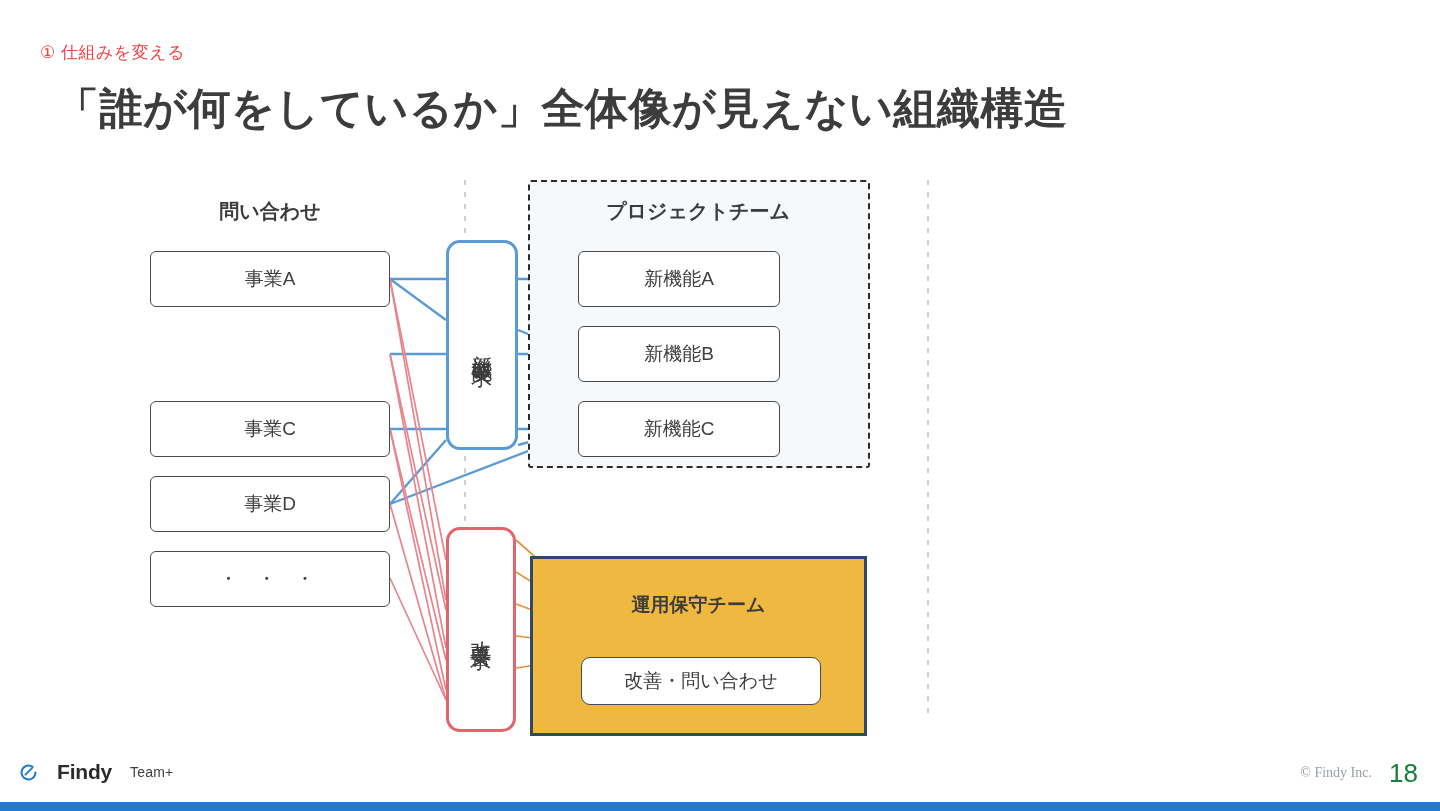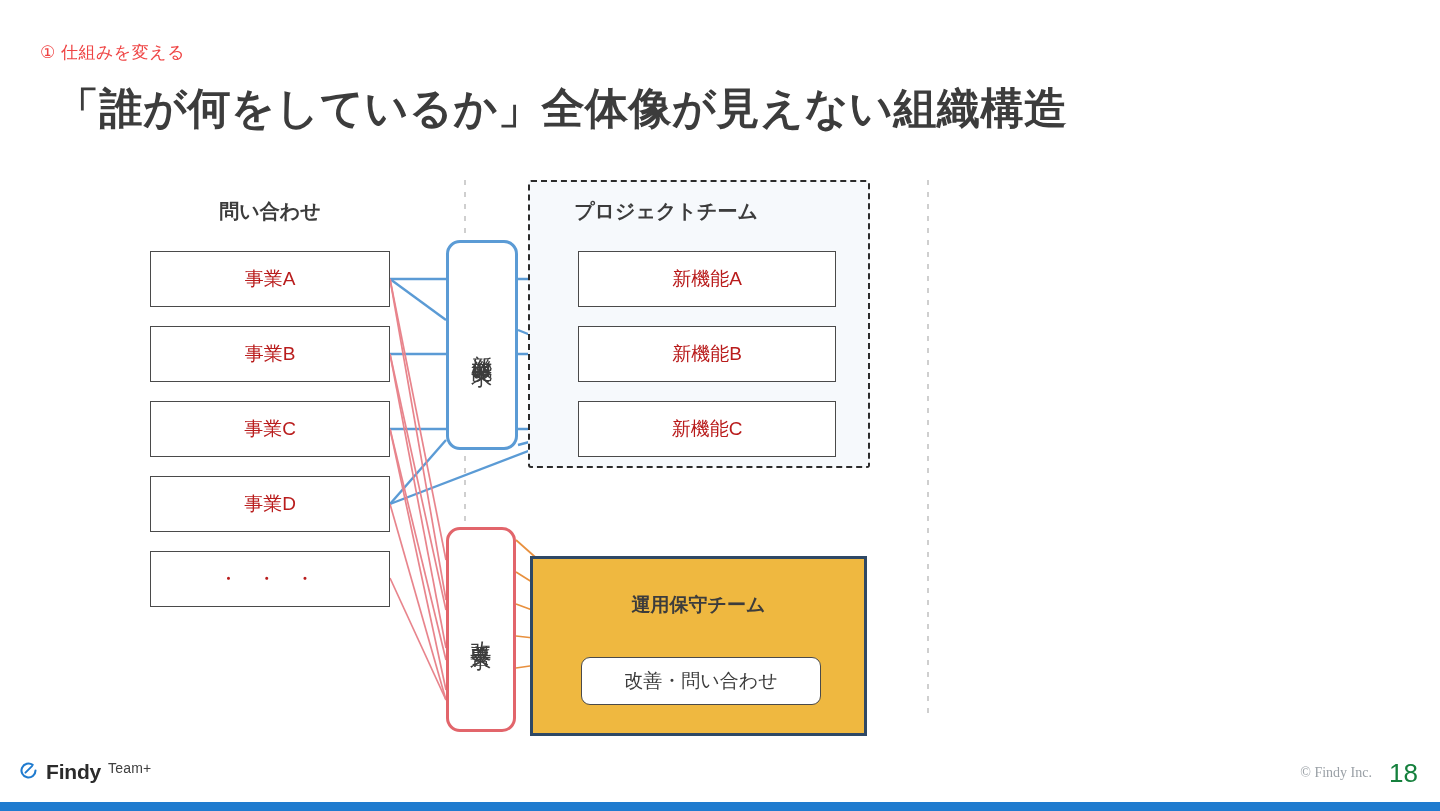--- a/index.html
+++ b/index.html
@@ -58,37 +58,37 @@
   
   .col-head {
     position: absolute;
     font-size: 20px;
     font-weight: bold;
     color: #3c3c3c;
     text-align: center;
     white-space: nowrap;
   }
   .col-head-left  { left: 150px; top: 198px; width: 240px; }
-  .col-head-right { left: 546px; top: 198px; width: 240px; }
+  .col-head-right { left: 578px; top: 198px; width: 240px; }
 
   
   .box {
     position: absolute;
     box-sizing: border-box;
     background: #ffffff;
     border: 1.6px solid #4a4a4a;
-    border-radius: 0;
+    border-radius: 6px;
     display: flex;
     align-items: center;
     justify-content: center;
     font-size: 19px;
-    color: #b91c1c;
+    color: #404040;
   }
   .unit-box { left: 150px; width: 240px; height: 56px; }
-  .feat-box { left: 578px; width: 258px; height: 56px; }
+  .feat-box { left: 578px; width: 202px; height: 56px; }
 
   .dots {
     letter-spacing: 7px;
     font-size: 19px;
   }
 
   
   .team-container {
     position: absolute;
     left: 528px;
@@ -174,21 +174,22 @@
     white-space: nowrap;
     margin-top: 28px;
   }
 
   
   .footer-logo {
     position: absolute;
     left: 18px;
     bottom: 27px;
     display: flex;
-    gap: 7px;
+    align-items: center;
+    gap: 18px;
   }
   .logo-word {
     font-size: 21px;
     font-weight: bold;
     color: #2b2b2b;
     letter-spacing: -0.2px;
   }
   .logo-sub {
     font-size: 14px;
     color: #404040;
@@ -269,21 +270,20 @@
     </g>
     <polygon points="640,650 626,642 628,657" fill="#e8903e"></polygon>
   </svg>
 
   <div class="team-container"></div>
 
   <div class="col-head col-head-left">問い合わせ</div>
   <div class="col-head col-head-right">プロジェクトチーム</div>
 
   <div class="box unit-box" style="top:251px">事業A</div>
-  <div class="box unit-box" style="top:326px">事業B</div>
   <div class="box unit-box" style="top:401px">事業C</div>
   <div class="box unit-box" style="top:476px">事業D</div>
   <div class="box unit-box dots" style="top:551px">・ ・ ・</div>
 
   <div class="box feat-box" style="top:251px">新機能A</div>
   <div class="box feat-box" style="top:326px">新機能B</div>
   <div class="box feat-box" style="top:401px">新機能C</div>
 
   <div class="vpill vpill-blue">新機能要求</div>
   <div class="vpill vpill-red">改善要求</div>

